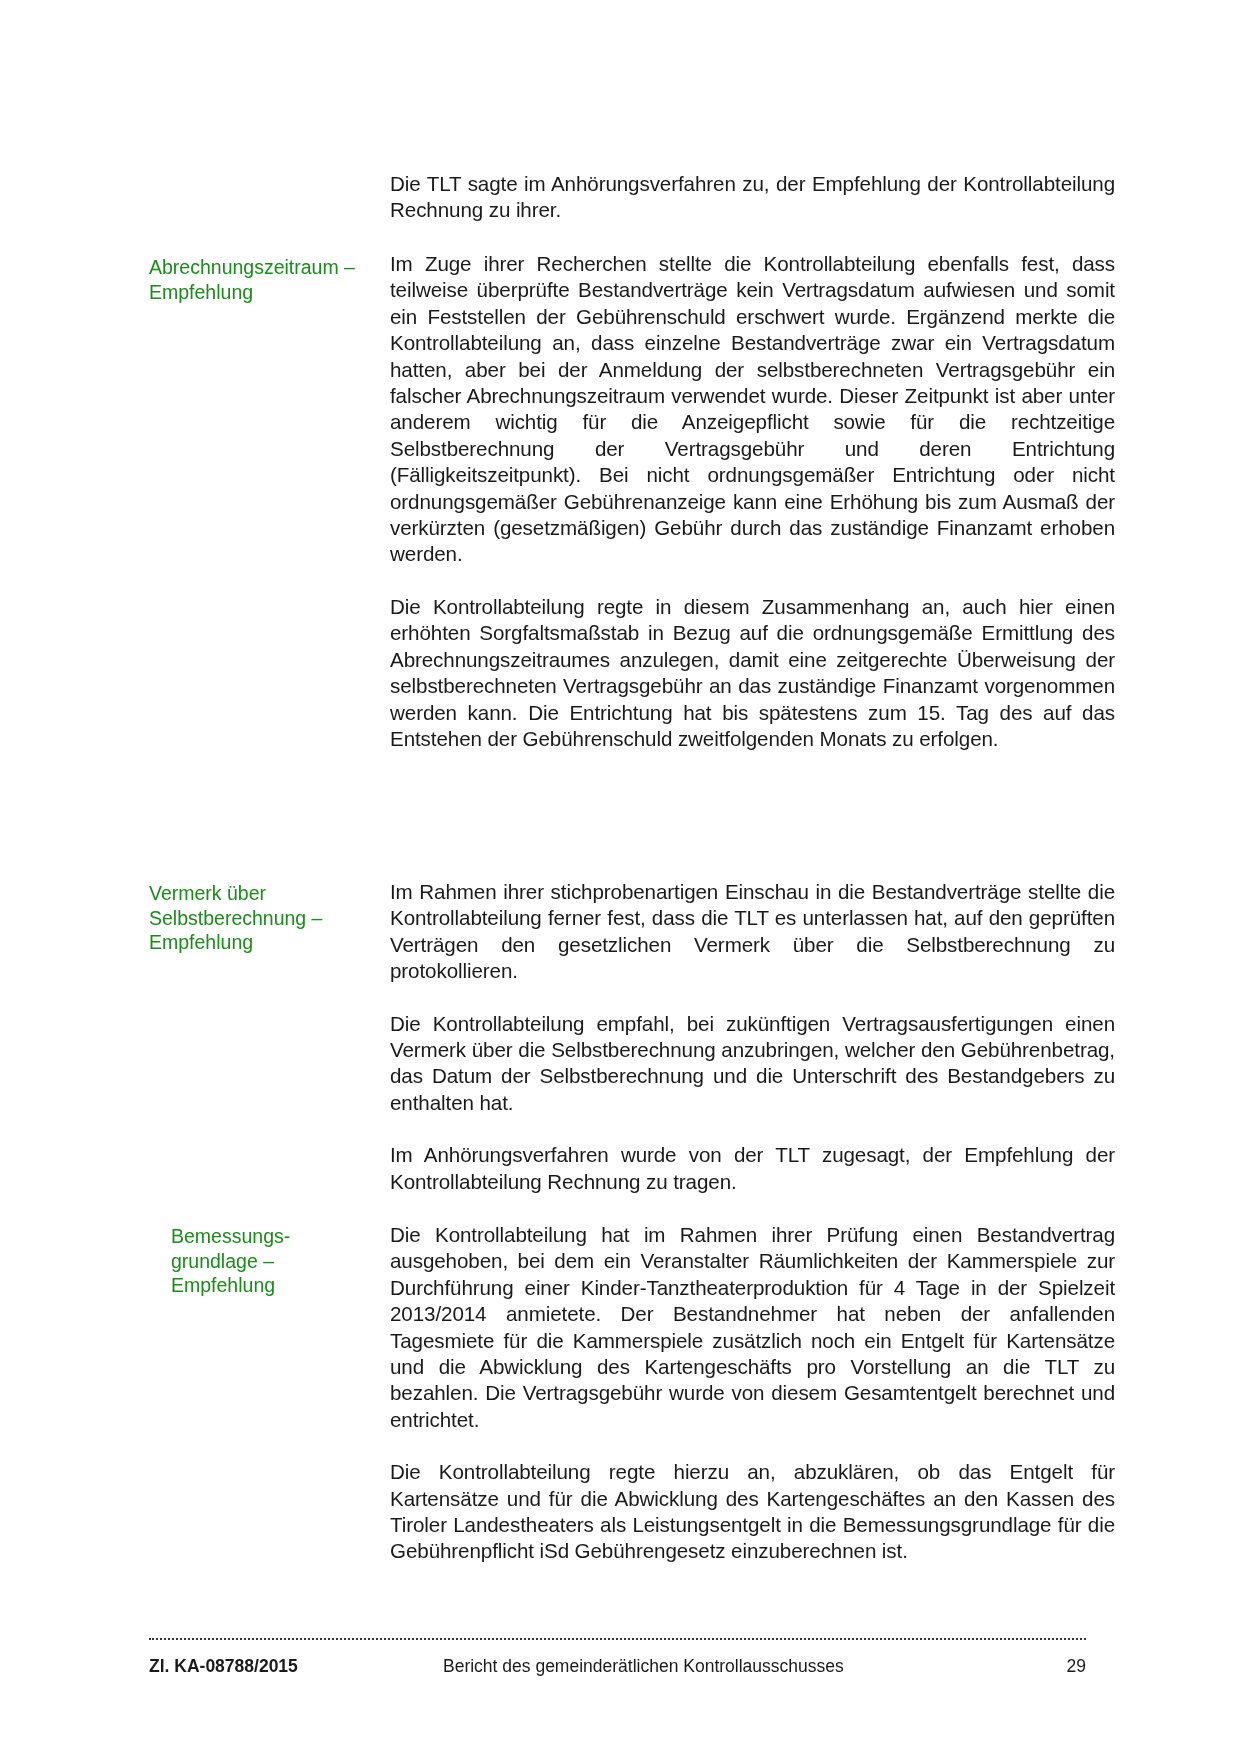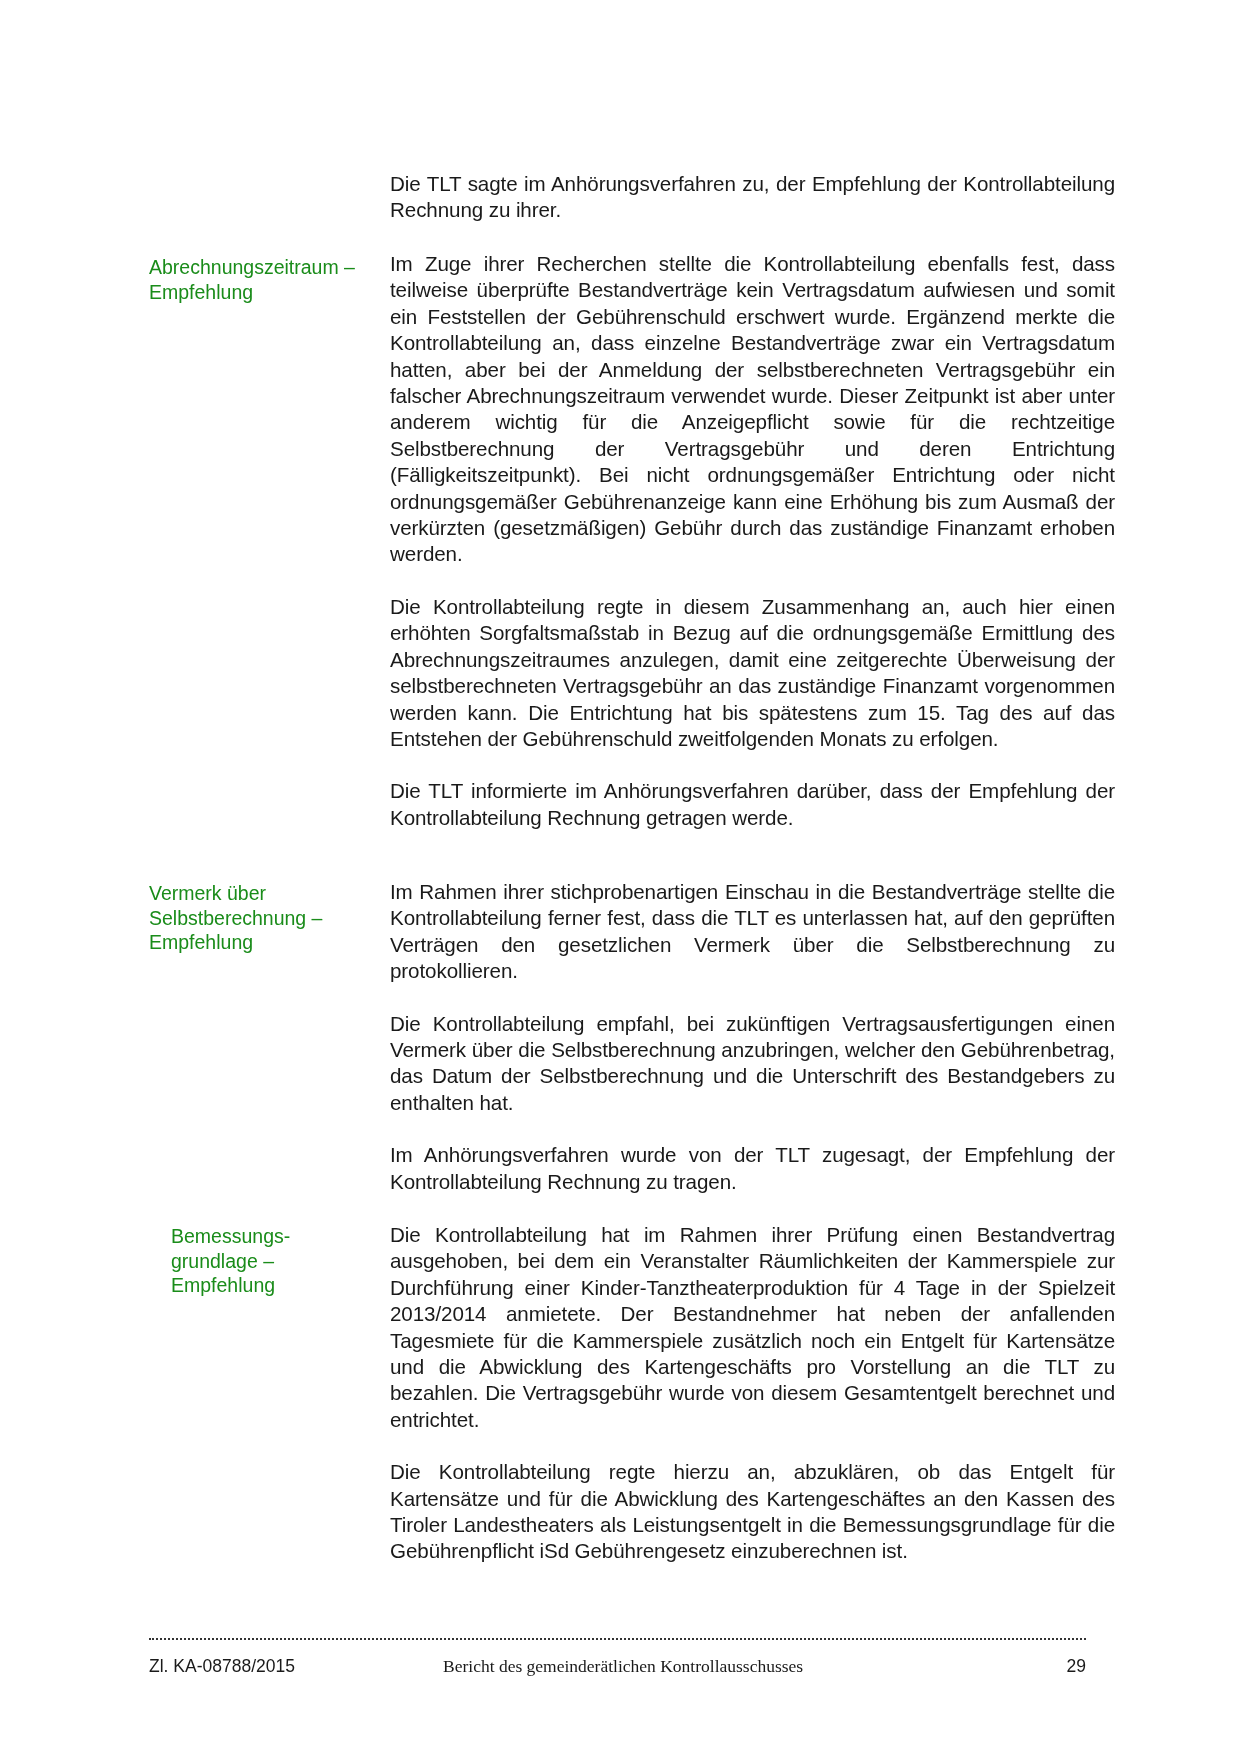--- a/index.html
+++ b/index.html
@@ -21,41 +21,40 @@
     text-align: justify; hyphens: manual; letter-spacing: -0.1px;
   }
   .footer-rule {
     position: absolute; left: 149px; top: 1638px; width: 937px; height: 3px;
     border-top: 2px dotted #333;
   }
   .footer {
     position: absolute; top: 1656px; left: 149px; width: 937px; height: 24px;
     font-size: 17.5px; color: #1a1a1a;
   }
-  .footer .left { position: absolute; left: 0; top: 0; }
-  .footer .center { position: absolute; left: 294px; top: 0; font-family: Liberation Serif, serif; }
+  .footer .left { position: absolute; left: 0; top: 0; font-weight: bold; }
+  .footer .center { position: absolute; left: 294px; top: 0; }
   .footer .right { position: absolute; right: 0; top: 0; }
 </style>
 </head>
 <body>
 
 <div class="page">
 
   <div class="section" style="top:171px;">
     <div class="body-col">
       <p class="para">Die TLT sagte im Anhörungsverfahren zu, der Empfehlung der Kon­trollabteilung Rechnung zu ihrer.</p>
     </div>
   </div>
 
   <div class="section" style="top:251px;">
     <div class="margin-note" style="top:4px;">Abrechnungszeitraum – Empfehlung</div>
     <div class="body-col">
       <p class="para">Im Zuge ihrer Recherchen stellte die Kontrollabteilung ebenfalls fest, dass teilweise überprüfte Bestandverträge kein Vertragsdatum aufwie­sen und somit ein Feststellen der Gebührenschuld erschwert wurde. Ergänzend merkte die Kontrollabteilung an, dass einzelne Bestandver­träge zwar ein Vertragsdatum hatten, aber bei der Anmeldung der selbstberechneten Vertragsgebühr ein falscher Abrechnungszeitraum verwendet wurde. Dieser Zeitpunkt ist aber unter anderem wichtig für die Anzeigepflicht sowie für die rechtzeitige Selbstberechnung der Ver­tragsgebühr und deren Entrichtung (Fälligkeitszeitpunkt). Bei nicht ord­nungsgemäßer Entrichtung oder nicht ordnungsgemäßer Gebührenan­zeige kann eine Erhöhung bis zum Ausmaß der verkürzten (gesetzmä­ßigen) Gebühr durch das zuständige Finanzamt erhoben werden.</p>
       <p class="para">Die Kontrollabteilung regte in diesem Zusammenhang an, auch hier einen erhöhten Sorgfaltsmaßstab in Bezug auf die ordnungsgemäße Ermittlung des Abrechnungszeitraumes anzulegen, damit eine zeitge­rechte Überweisung der selbstberechneten Vertragsgebühr an das zuständige Finanzamt vorgenommen werden kann. Die Entrichtung hat bis spätestens zum 15. Tag des auf das Entstehen der Gebühren­schuld zweitfolgenden Monats zu erfolgen.</p>
-      <p class="para">Die TLT informierte im Anhörungsverfahren darüber, dass der Empfeh­lung der Kontrollabteilung Rechnung getragen werde.</p>
     </div>
   </div>
 
   <div class="section" style="top:879px;">
     <div class="margin-note" style="top:2px; width:200px;">Vermerk über Selbstberechnung – Empfehlung</div>
     <div class="body-col">
       <p class="para">Im Rahmen ihrer stichprobenartigen Einschau in die Bestandverträge stellte die Kontrollabteilung ferner fest, dass die TLT es unterlassen hat, auf den geprüften Verträgen den gesetzlichen Vermerk über die Selbstberechnung zu protokollieren.</p>
       <p class="para">Die Kontrollabteilung empfahl, bei zukünftigen Vertragsausfertigungen einen Vermerk über die Selbstberechnung anzubringen, welcher den Gebührenbetrag, das Datum der Selbstberechnung und die Unter­schrift des Bestandgebers zu enthalten hat.</p>
       <p class="para">Im Anhörungsverfahren wurde von der TLT zugesagt, der Empfehlung der Kontrollabteilung Rechnung zu tragen.</p>
     </div>

